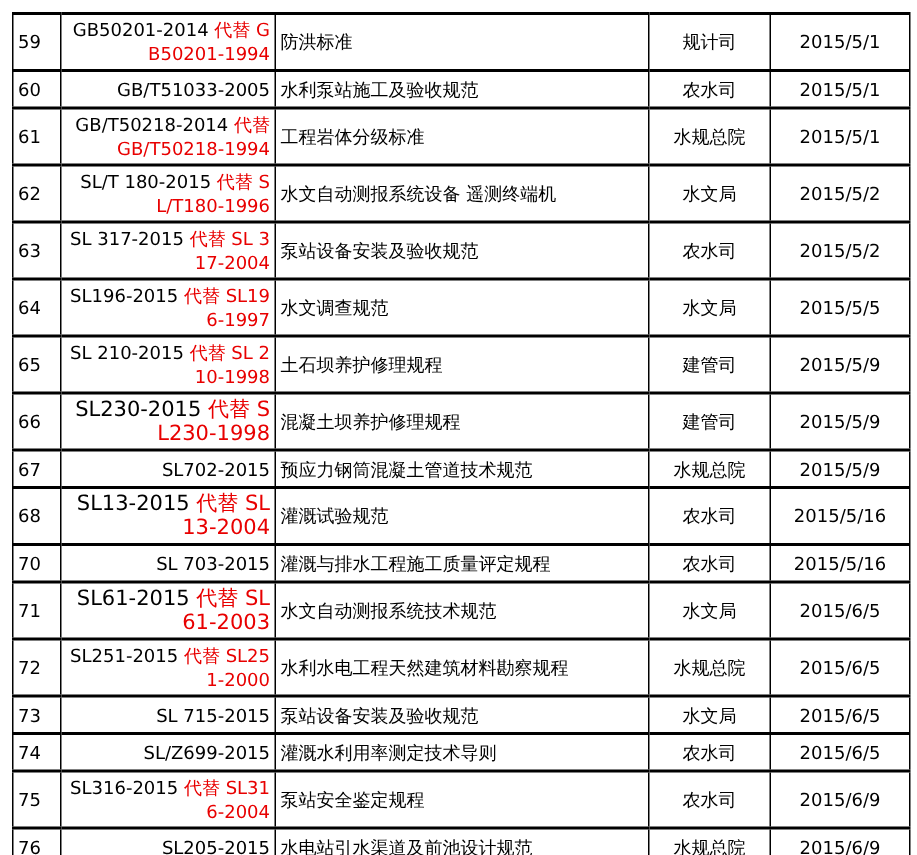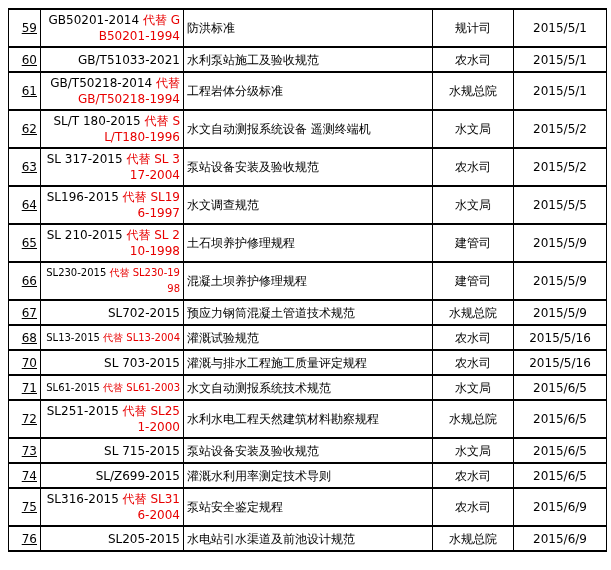--- a/index.html
+++ b/index.html
@@ -28,32 +28,31 @@
     border-color: #000000;
     border-width: 2px 1px;
     vertical-align: middle;
     font-size: 12px;
     line-height: 16px;
     padding: 2px 3px;
     overflow: hidden;
     background: #ffffff;
   }
   td.c-num {
-    text-align: right;
+    text-align: left;
     padding: 2px 0;
-    text-decoration: underline;
   }
   td.c-code {
     text-align: right;
     padding-left: 7px;
     padding-right: 2px;
     word-break: break-all;
   }
   td.c-code.small {
-    font-size: 10px;
+    font-size: 14px;
     letter-spacing: 0;
   }
   td.c-name {
     text-align: left;
     padding-left: 9px;
   }
   td.c-dept {
     text-align: center;
   }
   td.c-date {
@@ -80,21 +79,21 @@
     <tbody>
         <tr class="row-tall">
     <td class="c-num">59</td>
     <td class="c-code"><span>GB50201-2014 </span><span class="code-replaced">代替 GB50201-1994</span></td>
     <td class="c-name">防洪标准</td>
     <td class="c-dept">规计司</td>
     <td class="c-date">2015/5/1</td>
   </tr>
         <tr class="row-short">
     <td class="c-num">60</td>
-    <td class="c-code"><span>GB/T51033-2021</span><span class="code-replaced"></span></td>
+    <td class="c-code"><span>GB/T51033-2005</span><span class="code-replaced"></span></td>
     <td class="c-name">水利泵站施工及验收规范</td>
     <td class="c-dept">农水司</td>
     <td class="c-date">2015/5/1</td>
   </tr>
         <tr class="row-tall">
     <td class="c-num">61</td>
     <td class="c-code"><span>GB/T50218-2014 </span><span class="code-replaced">代替 GB/T50218-1994</span></td>
     <td class="c-name">工程岩体分级标准</td>
     <td class="c-dept">水规总院</td>
     <td class="c-date">2015/5/1</td>

